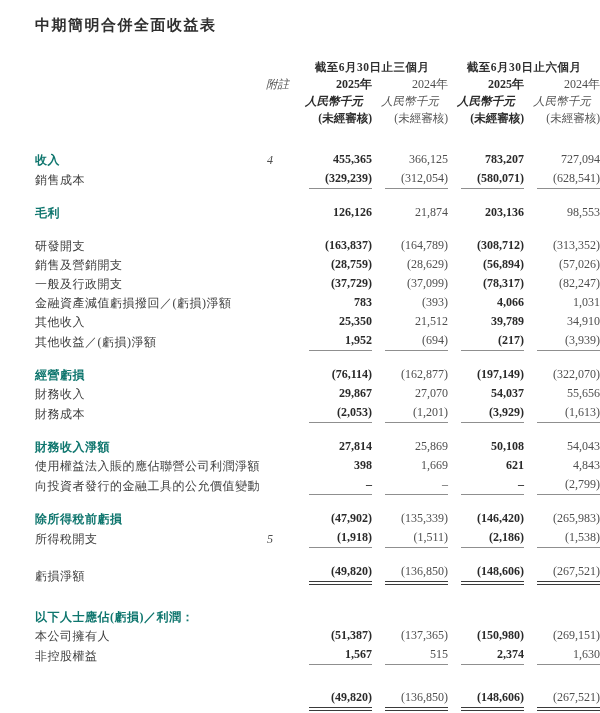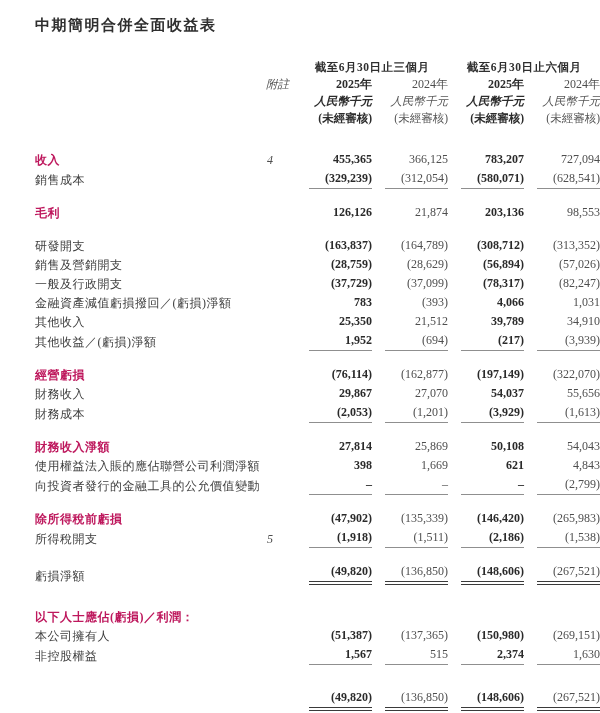--- a/index.html
+++ b/index.html
@@ -50,39 +50,39 @@
   }
   thead .note-h {
     font-style: italic;
     color: #555555;
     font-size: 11.5px;
     text-align: left;
     padding-left: 4px;
   }
   thead .num { text-align: right; }
   thead .y   { font-size: 12px; color: #4e4e4e; }
-  thead .cur { font-size: 11.5px; font-style: italic; color: #565656; }
+  thead .cur { font-size: 11.5px; font-style: italic; color: #565656; text-align: center; }
   thead .aud { font-size: 11.5px; color: #565656; }
   thead .b   { font-weight: 700; color: #2c2c2c; }
 
   tbody td {
     padding: 0;
     height: 18px;
     line-height: 18px;
     vertical-align: bottom;
   }
   tbody td.label {
     font-size: 12px;
     color: #3e3e3e;
     letter-spacing: 0.5px;
     white-space: nowrap;
   }
   tbody td.label.bold, tbody td.section-label {
     font-weight: 700;
-    color: #be185d;
+    color: #0f766e;
   }
   tbody td.note {
     font-style: italic;
     color: #4e4e4e;
     text-align: left;
     padding-left: 5px;
   }
   tbody td.num { text-align: right; }
   tbody td.c1, tbody td.c3 { font-weight: 700; color: #2a2a2a; }
   tbody td.c2, tbody td.c4 { font-weight: 400; color: #4e4e4e; }

